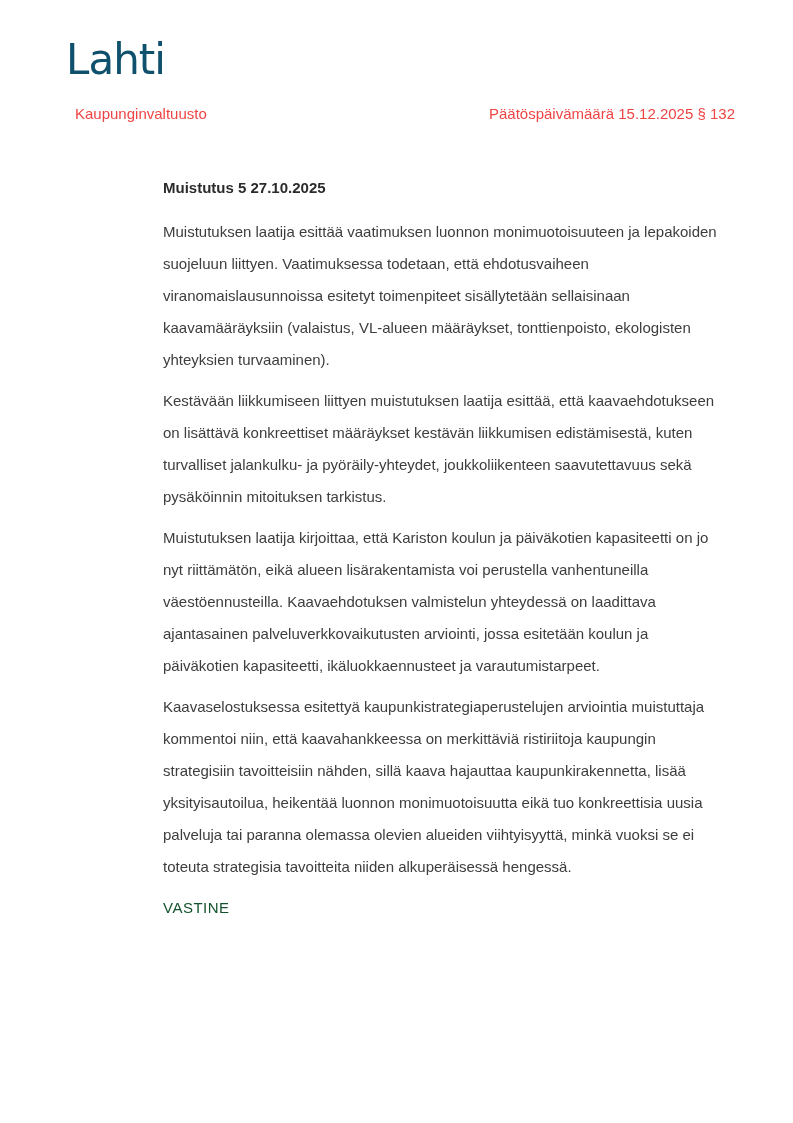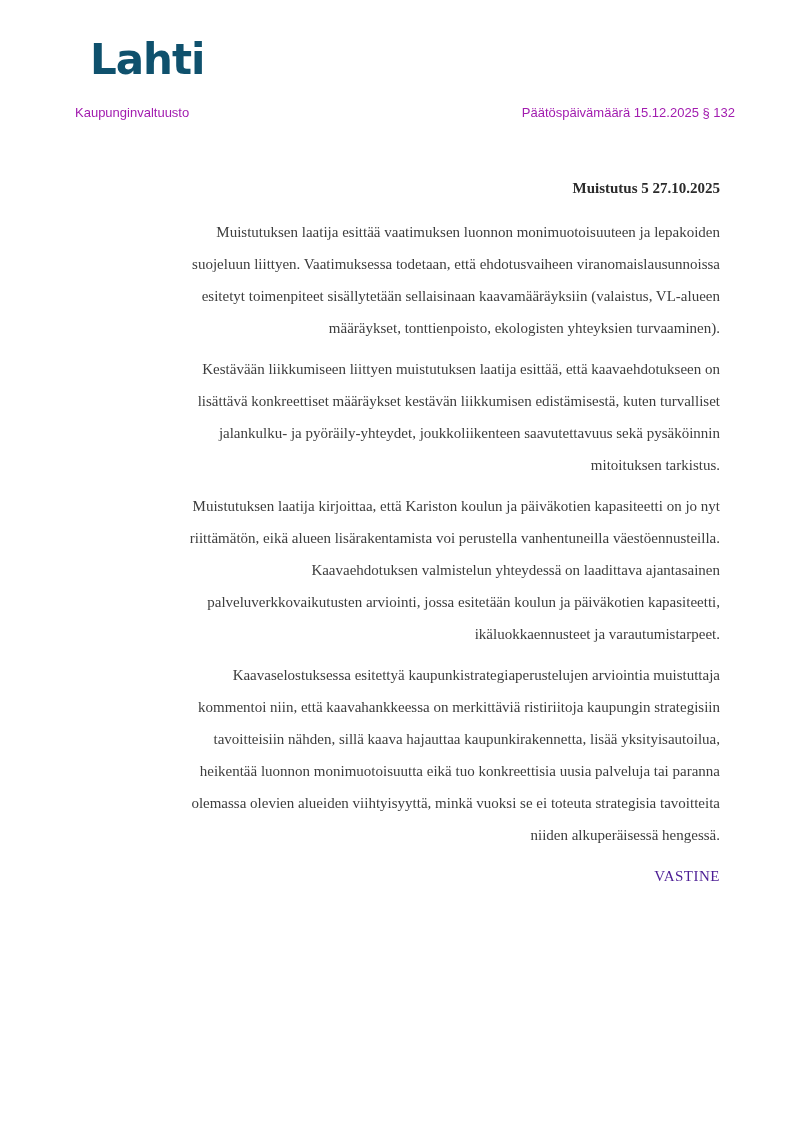--- a/index.html
+++ b/index.html
@@ -13,60 +13,58 @@
     position: relative;
     font-family: "Liberation Sans", sans-serif;
     color: #3d3d3d;
     overflow: hidden;
   }
   .logo {
     position: absolute;
     left: 66px;
     top: 36px;
     font-family: "DejaVu Sans", sans-serif;
-    font-weight: 700;
+    font-weight: 400;
     font-size: 42px;
     line-height: 48px;
     letter-spacing: -1px;
     color: #0f516d;
-    margin-left: 24px;
   }
   .header-row {
     position: absolute;
     top: 105px;
     left: 75px;
     right: 58px;
     display: flex;
     justify-content: space-between;
     align-items: baseline;
-    font-size: 13px;
-    color: #a21caf;
+    font-size: 15px;
+    color: #ef4444;
   }
   .content {
     position: absolute;
     top: 172px;
     left: 163px;
     width: 557px;
     font-size: 15px;
     line-height: 32px;
     color: #3d3d3d;
-    text-align: right;
-    font-family: Liberation Serif, serif;
+    text-align: left;
   }
   .doc-heading {
     font-weight: 700;
     color: #2b2b2b;
     margin: 0 0 12px 0;
   }
   .content p {
     margin: 8px 0 9px 0;
   }
   .section-heading {
     margin: 0 0 9px 0;
-    color: #4c1d95;
+    color: #14532d;
     letter-spacing: 0.5px;
   }
 </style>
 </head>
 <body>
 
 <div class="logo">Lahti</div>
 
 <div class="header-row">
   <span>Kaupunginvaltuusto</span>

